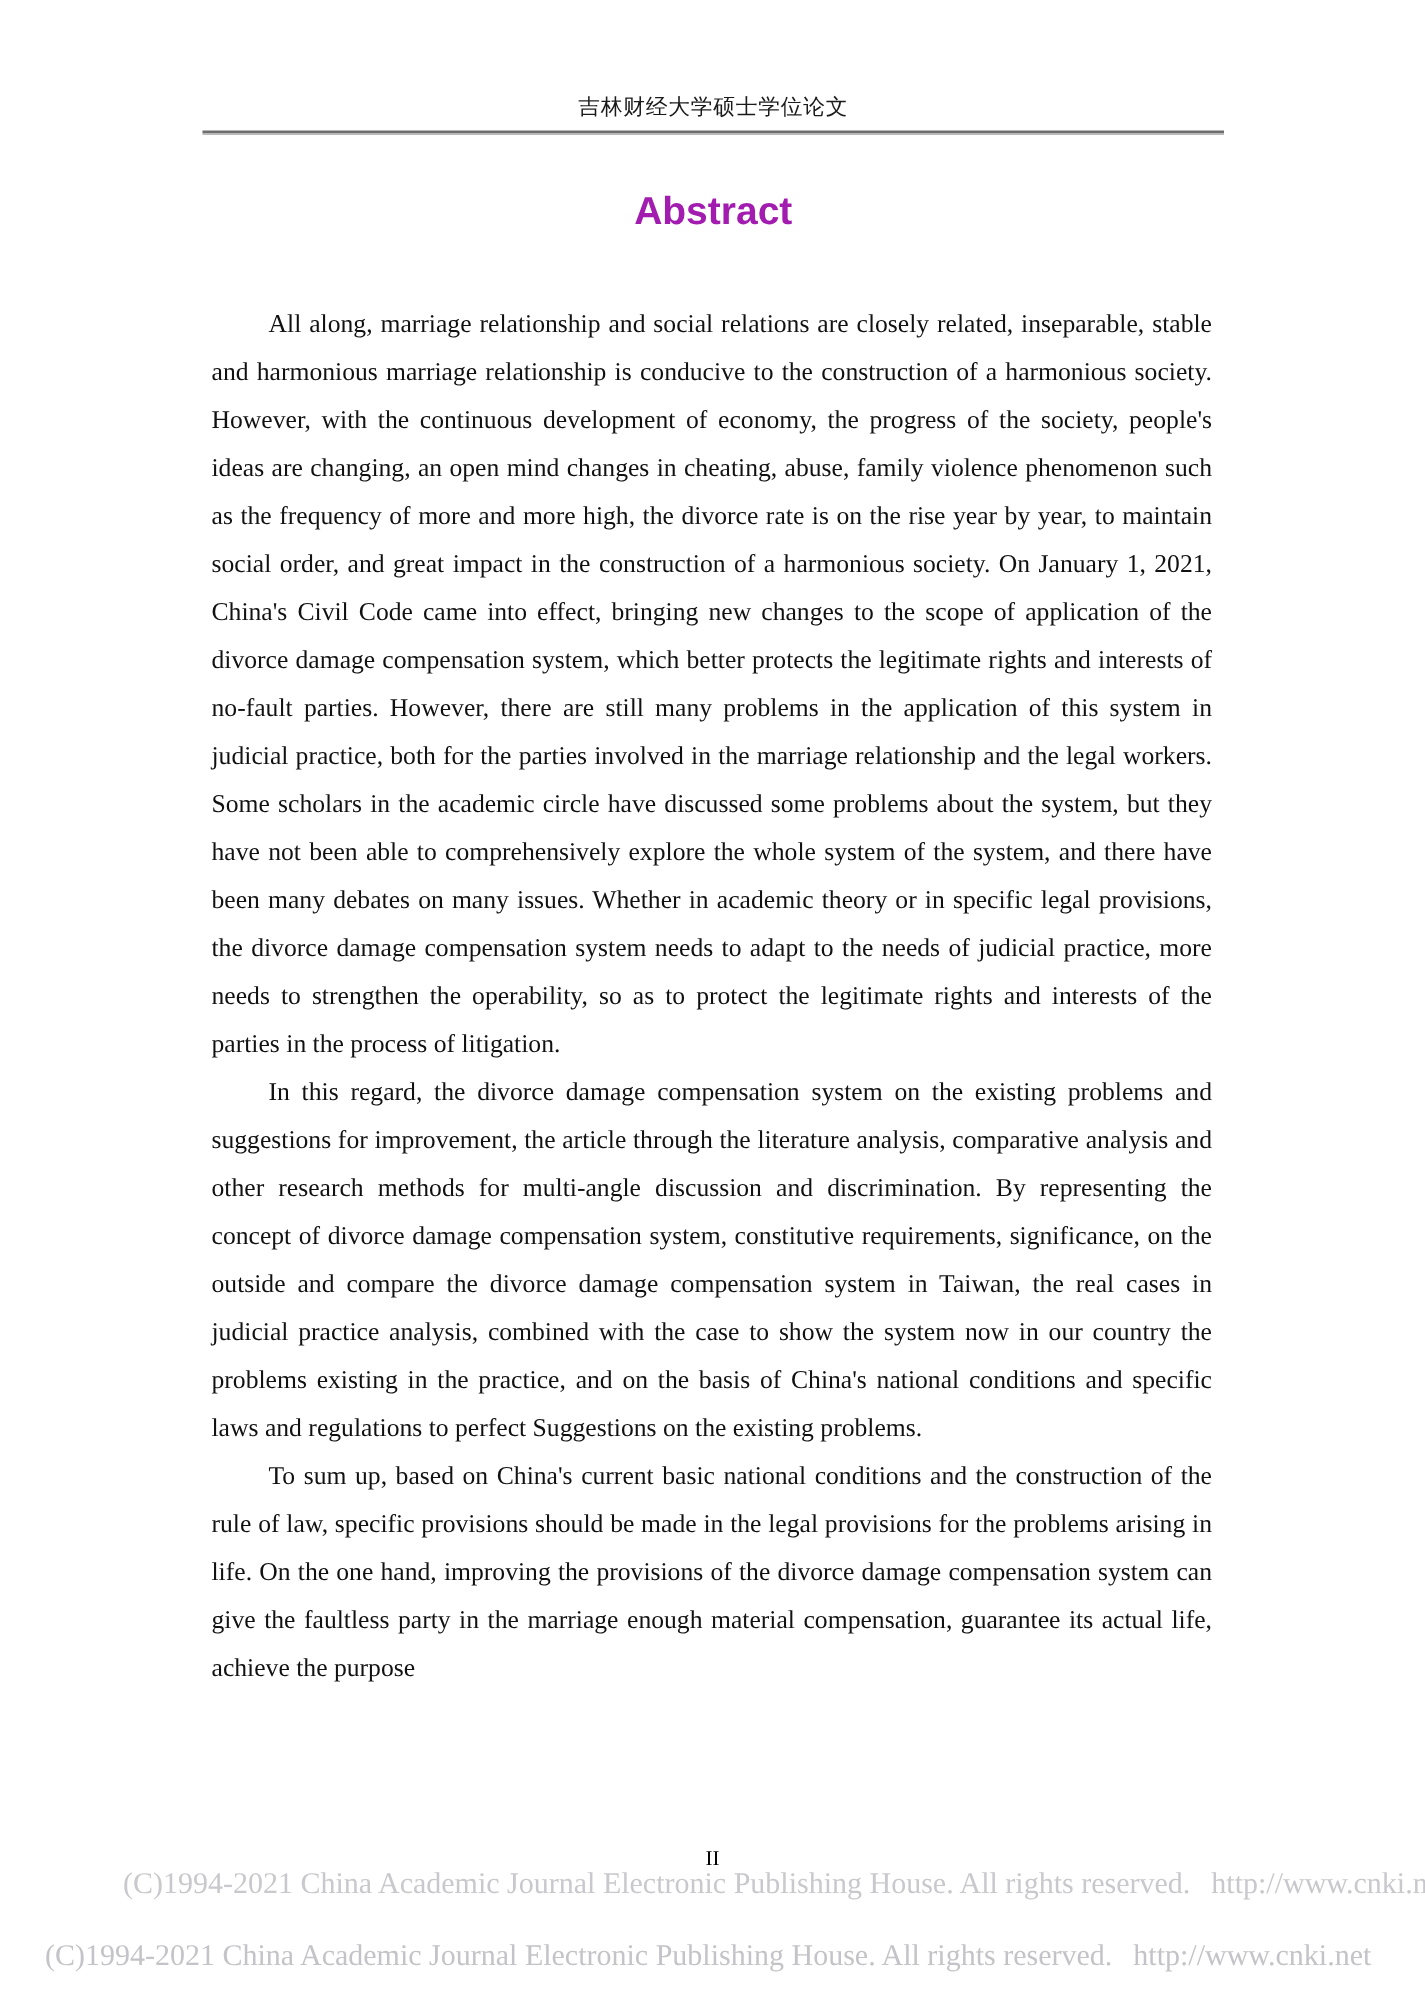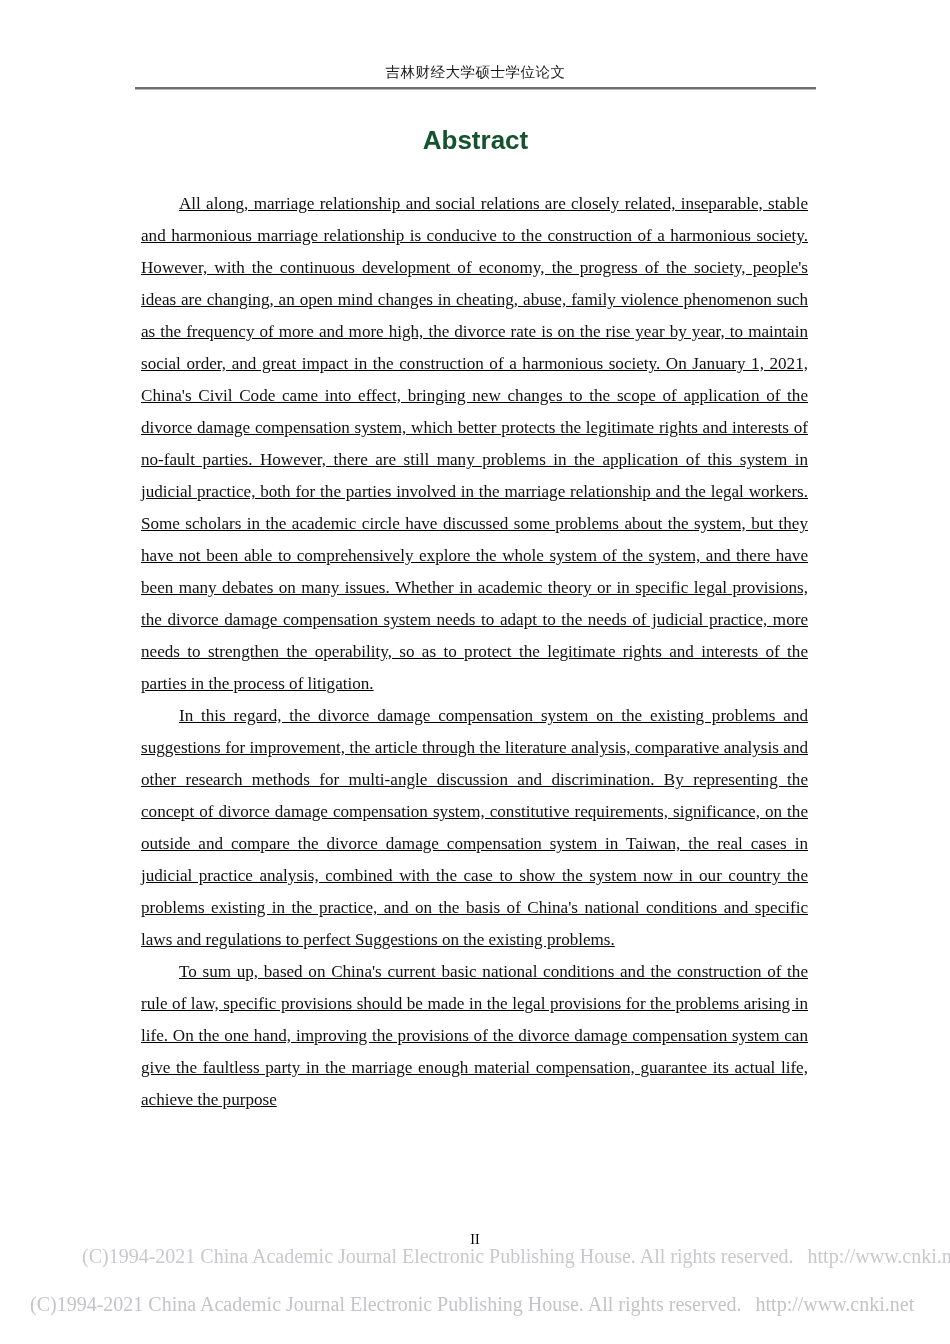--- a/index.html
+++ b/index.html
@@ -52,30 +52,29 @@
   .doc-title {
     position: absolute;
     left: 135px;
     top: 124px;
     width: 681px;
     text-align: center;
     font-family: "Liberation Sans", "DejaVu Sans", sans-serif;
     font-weight: bold;
     font-size: 26px;
     line-height: 32px;
-    color: #14532d;
+    color: #a21caf;
   }
 
   
   .body-block {
     position: absolute;
     left: 141px;
-    top: 188px;
+    top: 200px;
     width: 667px;
-    text-decoration: underline;
   }
   .para {
     margin: 0;
     text-align: justify;
     text-justify: inter-word;
     text-indent: 38px;
     font-family: "Liberation Serif", "DejaVu Serif", serif;
     font-size: 17.1px;
     line-height: 32px;
     color: #111111;

